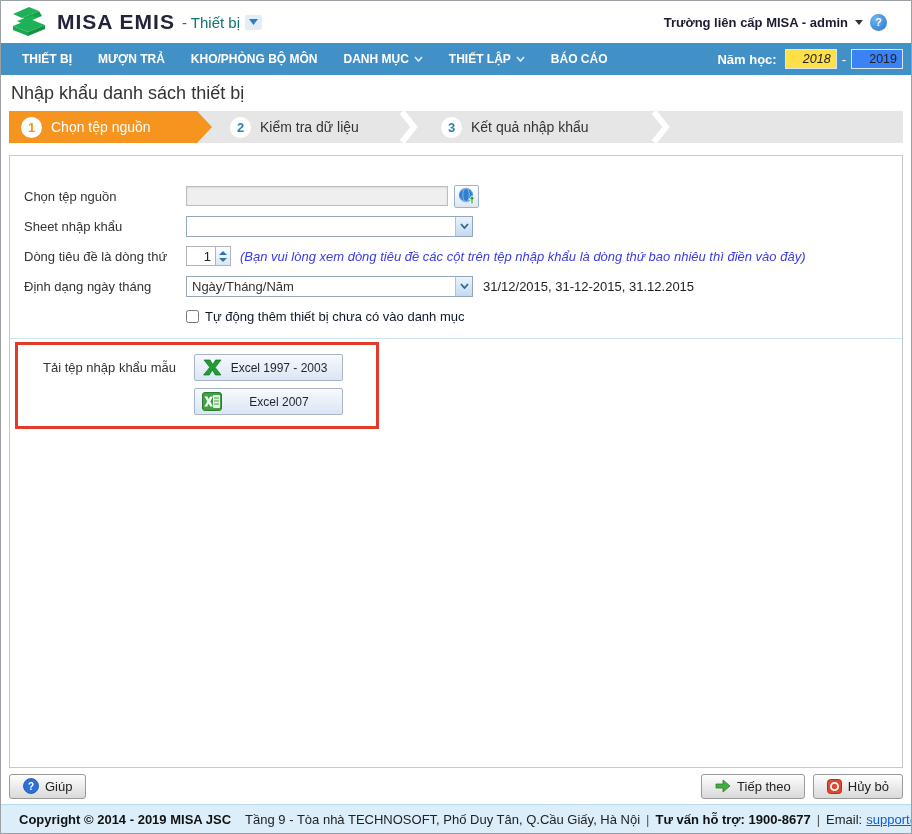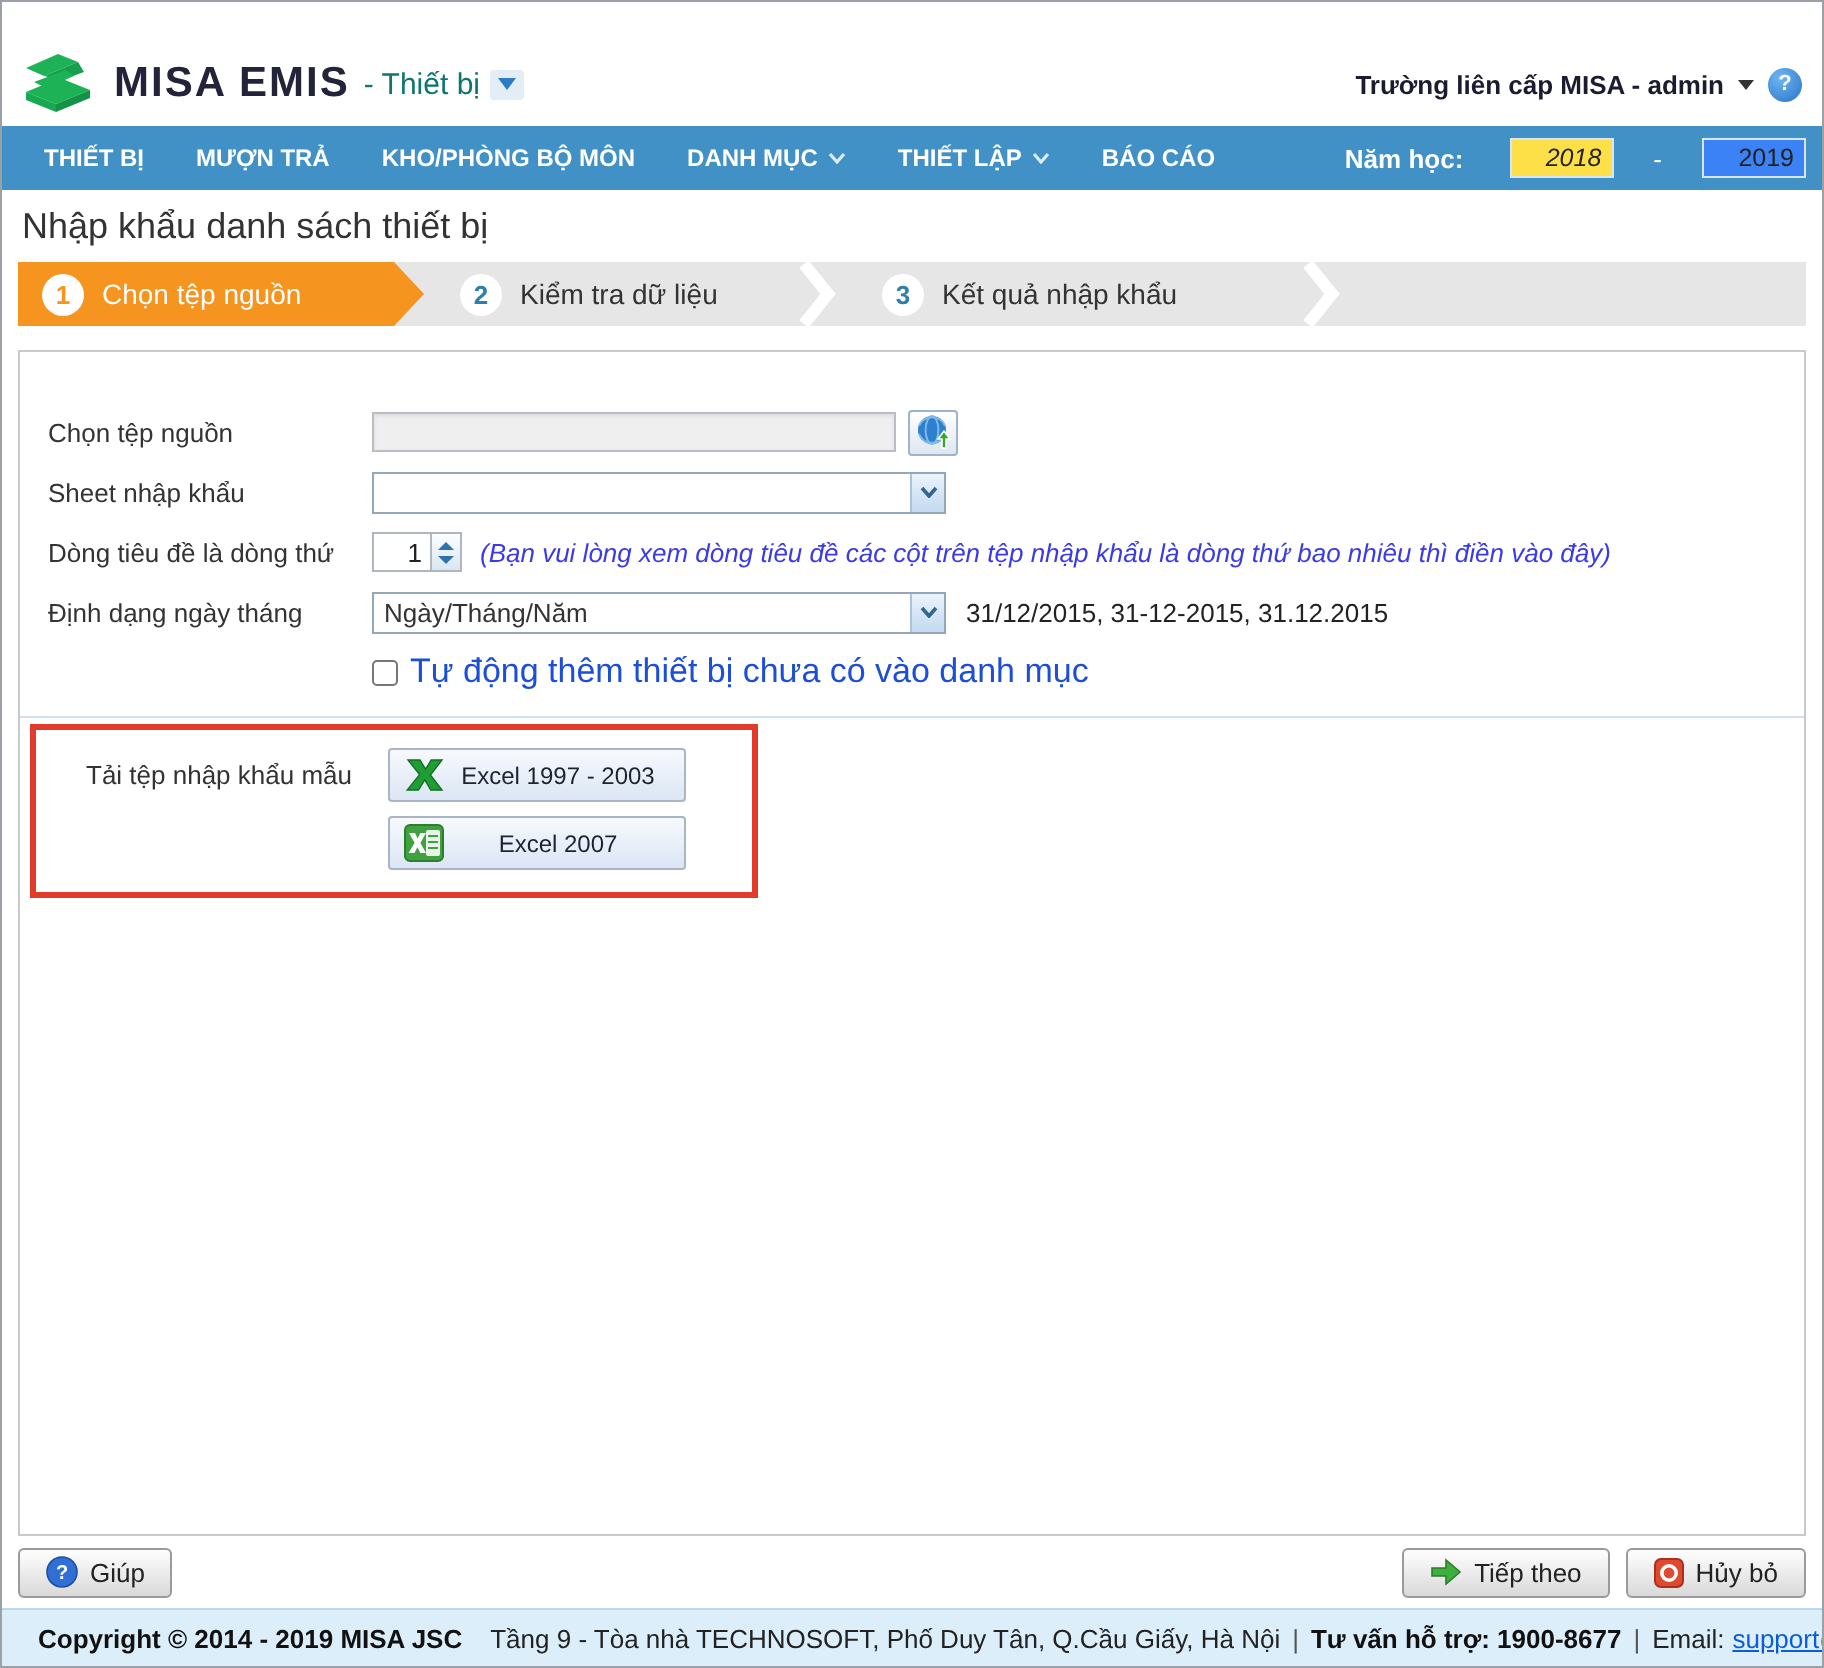--- a/index.html
+++ b/index.html
@@ -1,35 +1,35 @@
 <!DOCTYPE html>
 <html><head>
 <meta charset="utf-8">
 <style>
   * { margin:0; padding:0; box-sizing:border-box; }
   html,body { width:912px; height:834px; background:#fff; font-family:"Liberation Sans","DejaVu Sans",sans-serif; }
   .window { width:912px; height:834px; border:1px solid #9aa0a6; background:#fff; display:flex; flex-direction:column; overflow:hidden; }
 
   
-  .header { height:42px; background:#fff; display:flex; align-items:center; padding:0 10px 0 8px; flex:0 0 auto;margin-top:20px; }
+  .header { height:42px; background:#fff; display:flex; align-items:center; padding:0 24px 0 8px; flex:0 0 auto; }
   .logo-svg { width:40px; height:32px; margin-right:8px; }
   .brand { font-size:21px; font-weight:bold; color:#23233a; letter-spacing:1px; }
   .module { font-size:15px; color:#0f766e; margin-left:7px; }
   .module-dd { width:17px; height:15px; background:#e3edf6; border-radius:2px; margin-left:5px; display:inline-flex; align-items:center; justify-content:center; cursor:pointer; }
   .module-dd svg { display:block; }
   .header-right { margin-left:auto; display:flex; align-items:center; gap:7px; }
   .user-name { font-size:13px; font-weight:bold; color:#1c1c30; }
   .user-caret { width:0; height:0; border-left:4px solid transparent; border-right:4px solid transparent; border-top:5px solid #333; cursor:pointer; }
   .help-circle { width:17px; height:17px; border-radius:50%; background:radial-gradient(circle at 35% 30%, #6db6f2, #2a73c8); color:#fff; font-size:11px; font-weight:bold; display:flex; align-items:center; justify-content:center; cursor:pointer; }
 
   
   .nav { height:32px; background:#4291c6; display:flex; align-items:center; padding:0 8px; flex:0 0 auto; }
   .nav-item { color:#fff; font-size:12px; font-weight:bold; padding:0 13px; cursor:pointer; white-space:nowrap; display:flex; align-items:center; gap:5px; }
   .nav-chevron svg { display:block; }
-  .nav-right { margin-left:auto; display:flex; align-items:center; gap:20px; }
+  .nav-right { margin-left:auto; display:flex; align-items:center; gap:5px; }
   .year-label { color:#fff; font-size:13px; font-weight:bold; margin-right:3px; }
   .year-input { width:52px; height:20px; border:1px solid #d7e6f2; font-size:12.5px; text-align:right; padding-right:5px; color:#222; font-family:inherit; }
   .year-from { background:#fde047;font-style:italic; }
   .year-to { background:#3b82f6; }
   .year-sep { color:#fff; font-size:13px; }
 
   
   .title-bar { height:36px; display:flex; align-items:center; padding-left:10px; flex:0 0 auto; }
   .page-title { font-size:18px; color:#333; }
 
@@ -59,21 +59,21 @@
   .select-btn { position:absolute; right:0; top:0; bottom:0; width:17px; background:linear-gradient(#eaf3fc,#c3d9f0); border-left:1px solid #aac4dd; display:flex; align-items:center; justify-content:center; }
   .spinner { display:flex; align-items:stretch; }
   .spin-input { width:30px; height:20px; border:1px solid #b0b6bd; text-align:right; padding-right:4px; font-size:13px; color:#222; font-family:inherit; }
   .spin-btns { width:15px; border:1px solid #b0b6bd; border-left:none; background:linear-gradient(#fdfefe,#d9e6f2); display:flex; flex-direction:column; align-items:center; justify-content:center; gap:3px; cursor:pointer; }
   .tri-up { width:0; height:0; border-left:4px solid transparent; border-right:4px solid transparent; border-bottom:4px solid #2f72ad; }
   .tri-down { width:0; height:0; border-left:4px solid transparent; border-right:4px solid transparent; border-top:4px solid #2f72ad; }
   .hint { font-size:13px; font-style:italic; color:#3a3ae8; margin-left:9px; white-space:nowrap; }
   .example { font-size:13px; color:#222; margin-left:10px; white-space:nowrap; }
   .checkbox-row { margin-top:2px; }
   .cb { width:13px; height:13px; margin-right:6px; }
-  .cb-label { font-size:17px; color:#1d4ed8; }
+  .cb-label { font-size:13px; color:#0f172a; }
   .divider { border-top:1px solid #cbe3f5; margin:10px 0 3px; }
 
   
   .template-box { margin-left:5px; width:364px; border:3px solid #e23b2c; padding:9px 14px 11px; display:flex; }
   .template-label { width:162px; padding-left:11px; padding-top:6px; font-size:13px; color:#333; flex:0 0 auto; }
   .template-btns { display:flex; flex-direction:column; gap:7px; }
   .excel-btn { width:149px; height:27px; border:1px solid #a9b5c7; border-radius:2px; background:linear-gradient(#f7fafd,#dbe5f4); display:flex; align-items:center; padding-left:7px; cursor:pointer; }
   .excel-btn .btn-label { flex:1; text-align:center; font-size:12px; color:#1c2430; padding-right:6px; }
 
   

